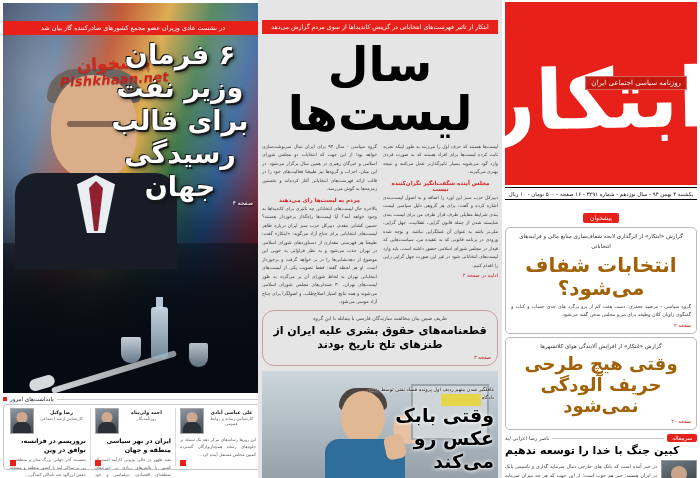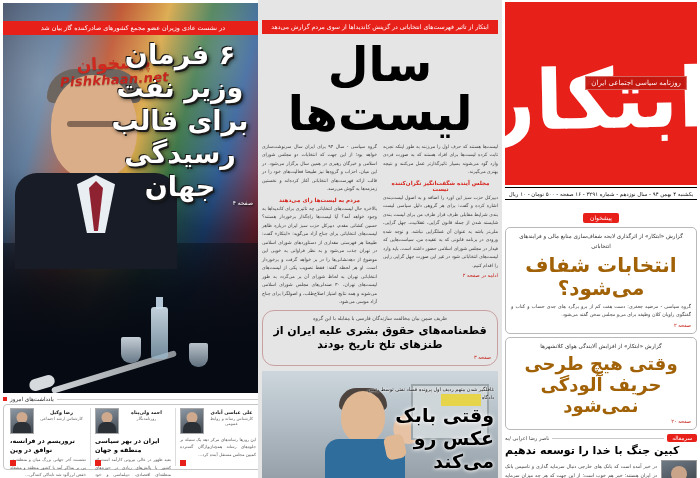--- a/index.html
+++ b/index.html
@@ -174,21 +174,21 @@
   .note-top{display:flex;gap:3px;align-items:flex-start;flex-direction:row-reverse;}
   .note-meta{flex:1;text-align:center;padding-top:2px;}
   .note-name{font-size:4.8px;font-weight:bold;color:#111;}
   .note-role{font-size:4.2px;color:#666;margin-top:1px;}
   .note-ph{width:22px;height:24px;flex:none;border:1px solid #aaa;
     background:linear-gradient(160deg,#8d98a4,#3e464e);position:relative;overflow:hidden;}
   .note-ph::before{content:"";position:absolute;left:50%;top:3px;width:11px;height:11px;
     border-radius:50%;background:#cfa98d;transform:translateX(-50%);}
   .note-ph::after{content:"";position:absolute;left:50%;top:13px;width:18px;height:12px;
     border-radius:7px 7px 0 0;background:#2b3036;transform:translateX(-50%);}
-  .note-h{font-size:6.4px;font-weight:bold;text-align:left;line-height:1.35;margin-top:3px;}
+  .note-h{font-size:6.4px;font-weight:bold;text-align:right;line-height:1.35;margin-top:3px;}
   .note-b{font-size:4.2px;color:#555;line-height:1.75;text-align:justify;margin-top:2px;}
   .note-sq{position:absolute;left:4px;bottom:0;width:6px;height:6px;background:#e8201a;
     color:#fff;font-size:4px;text-align:center;line-height:6px;}
 </style>
 </head>
 <body>
 
 <div class="page">
 
   <div class="left-col">

